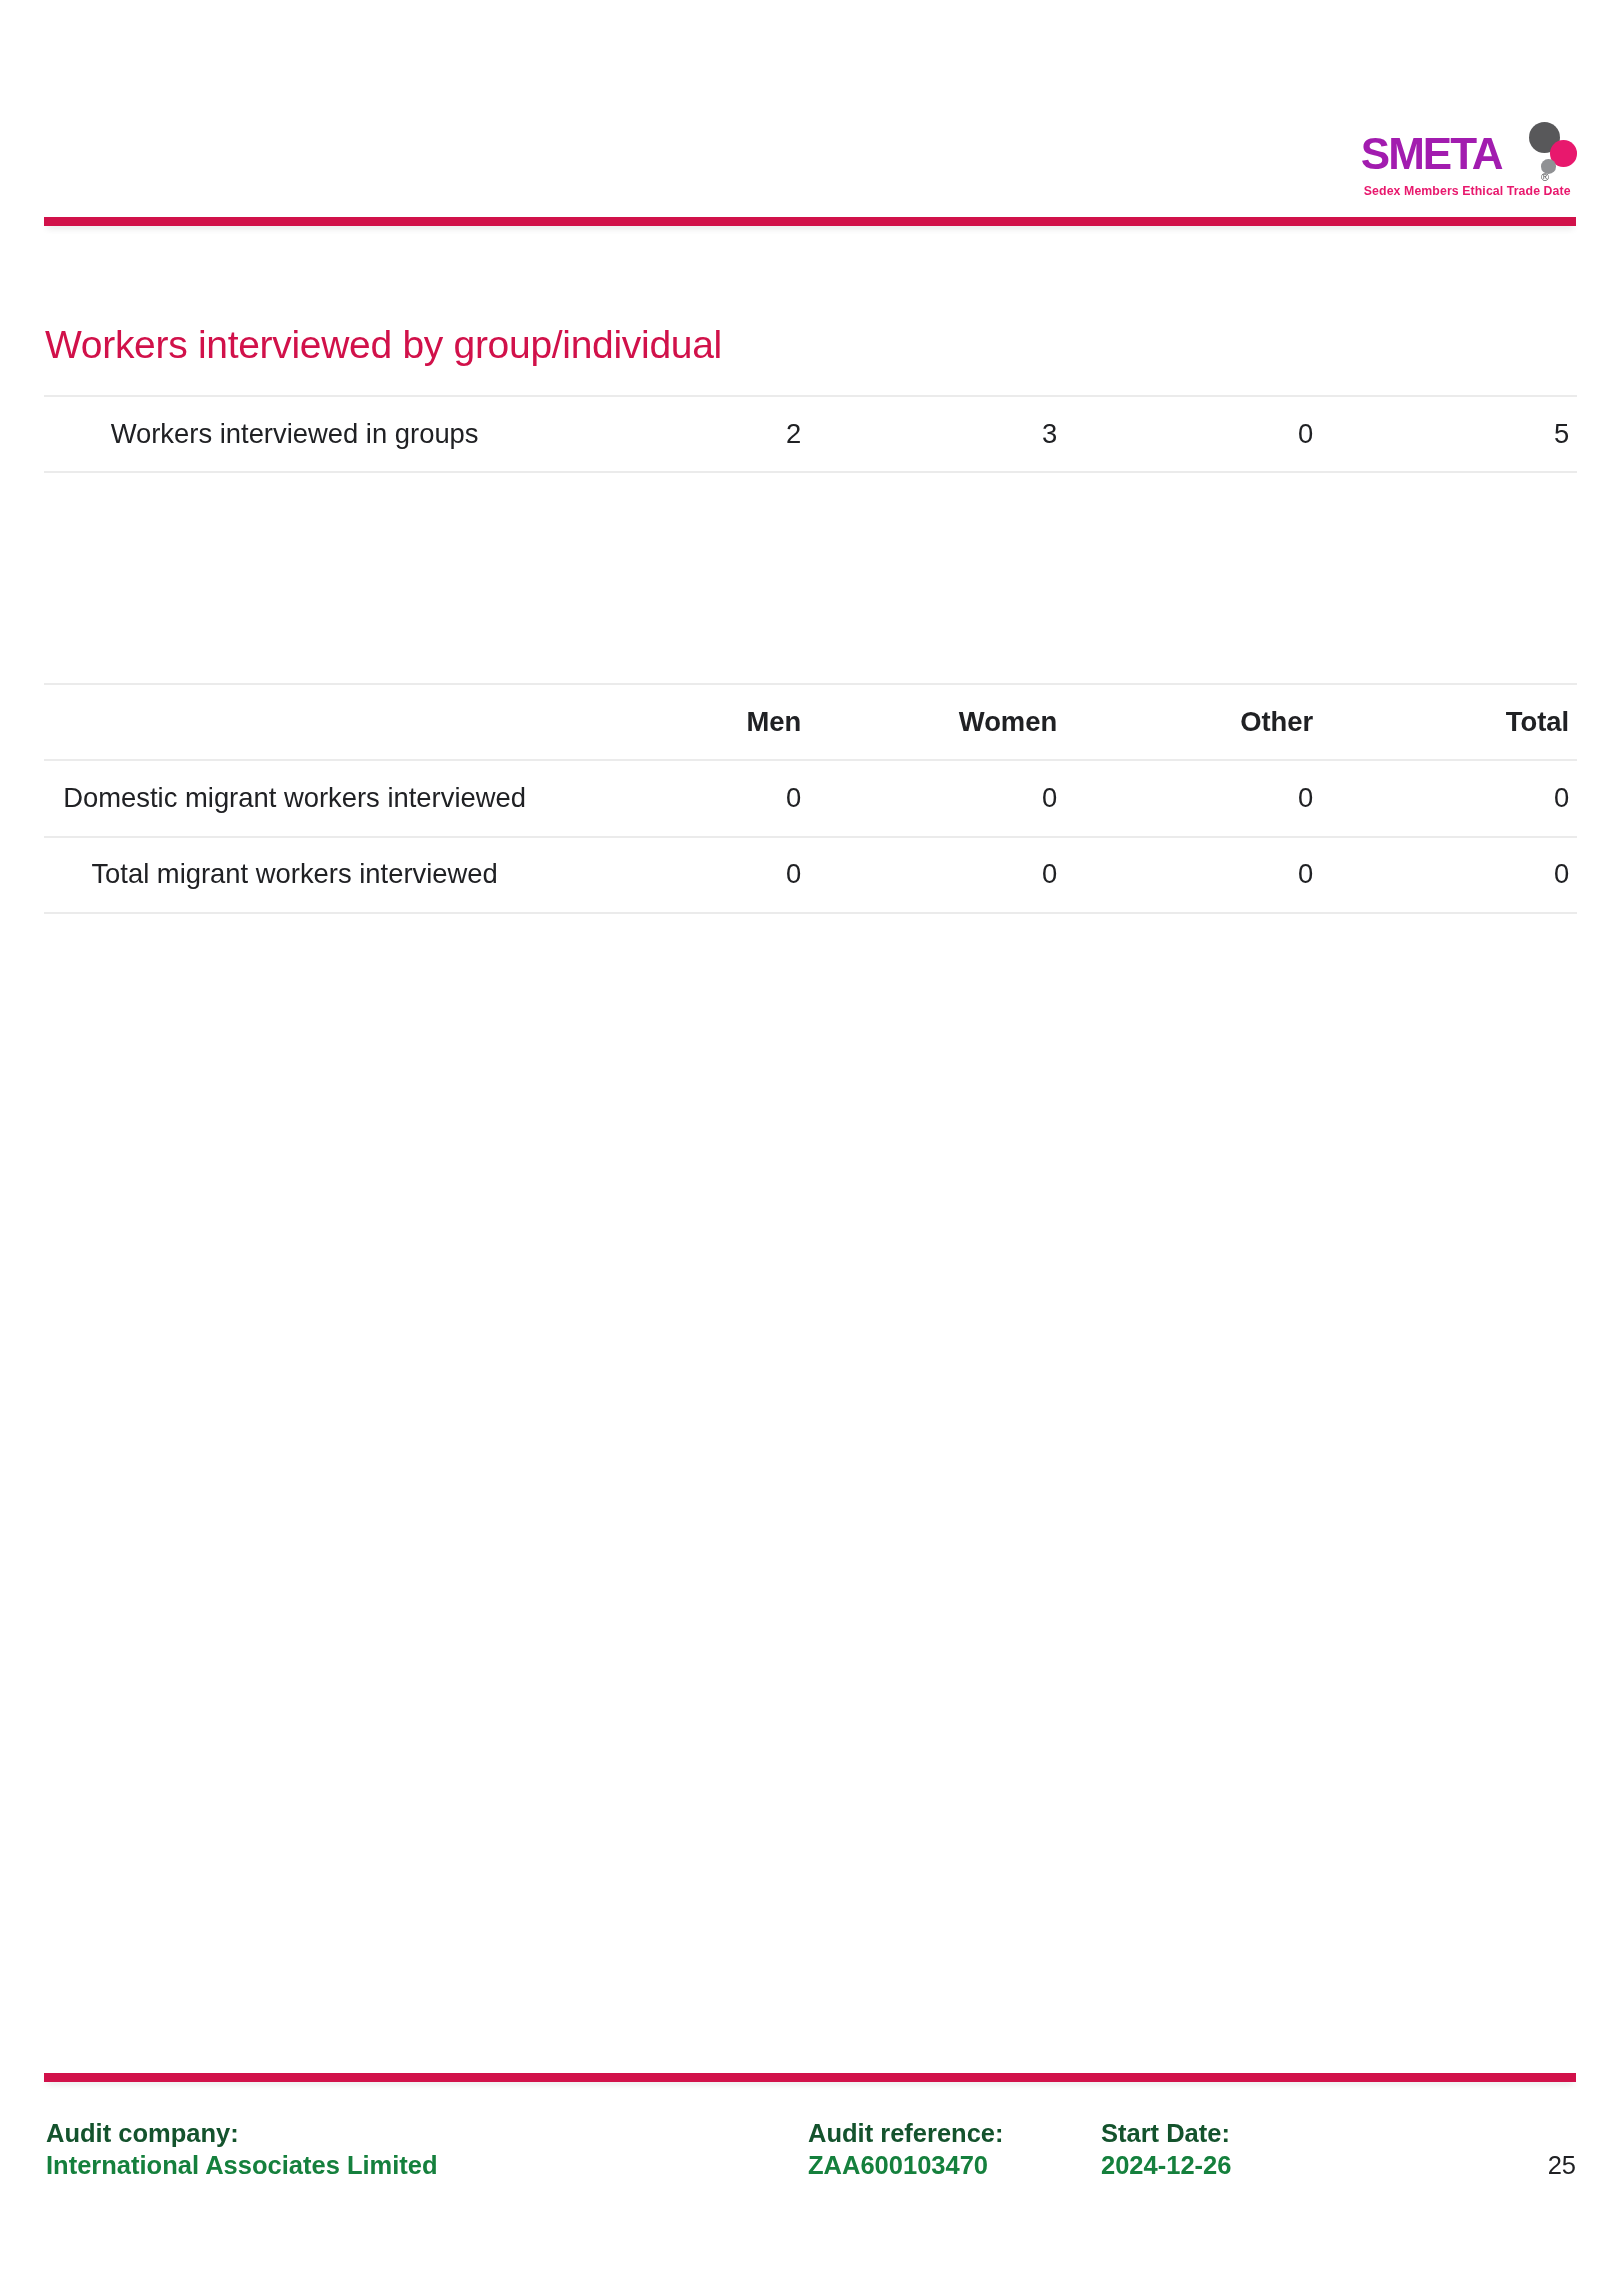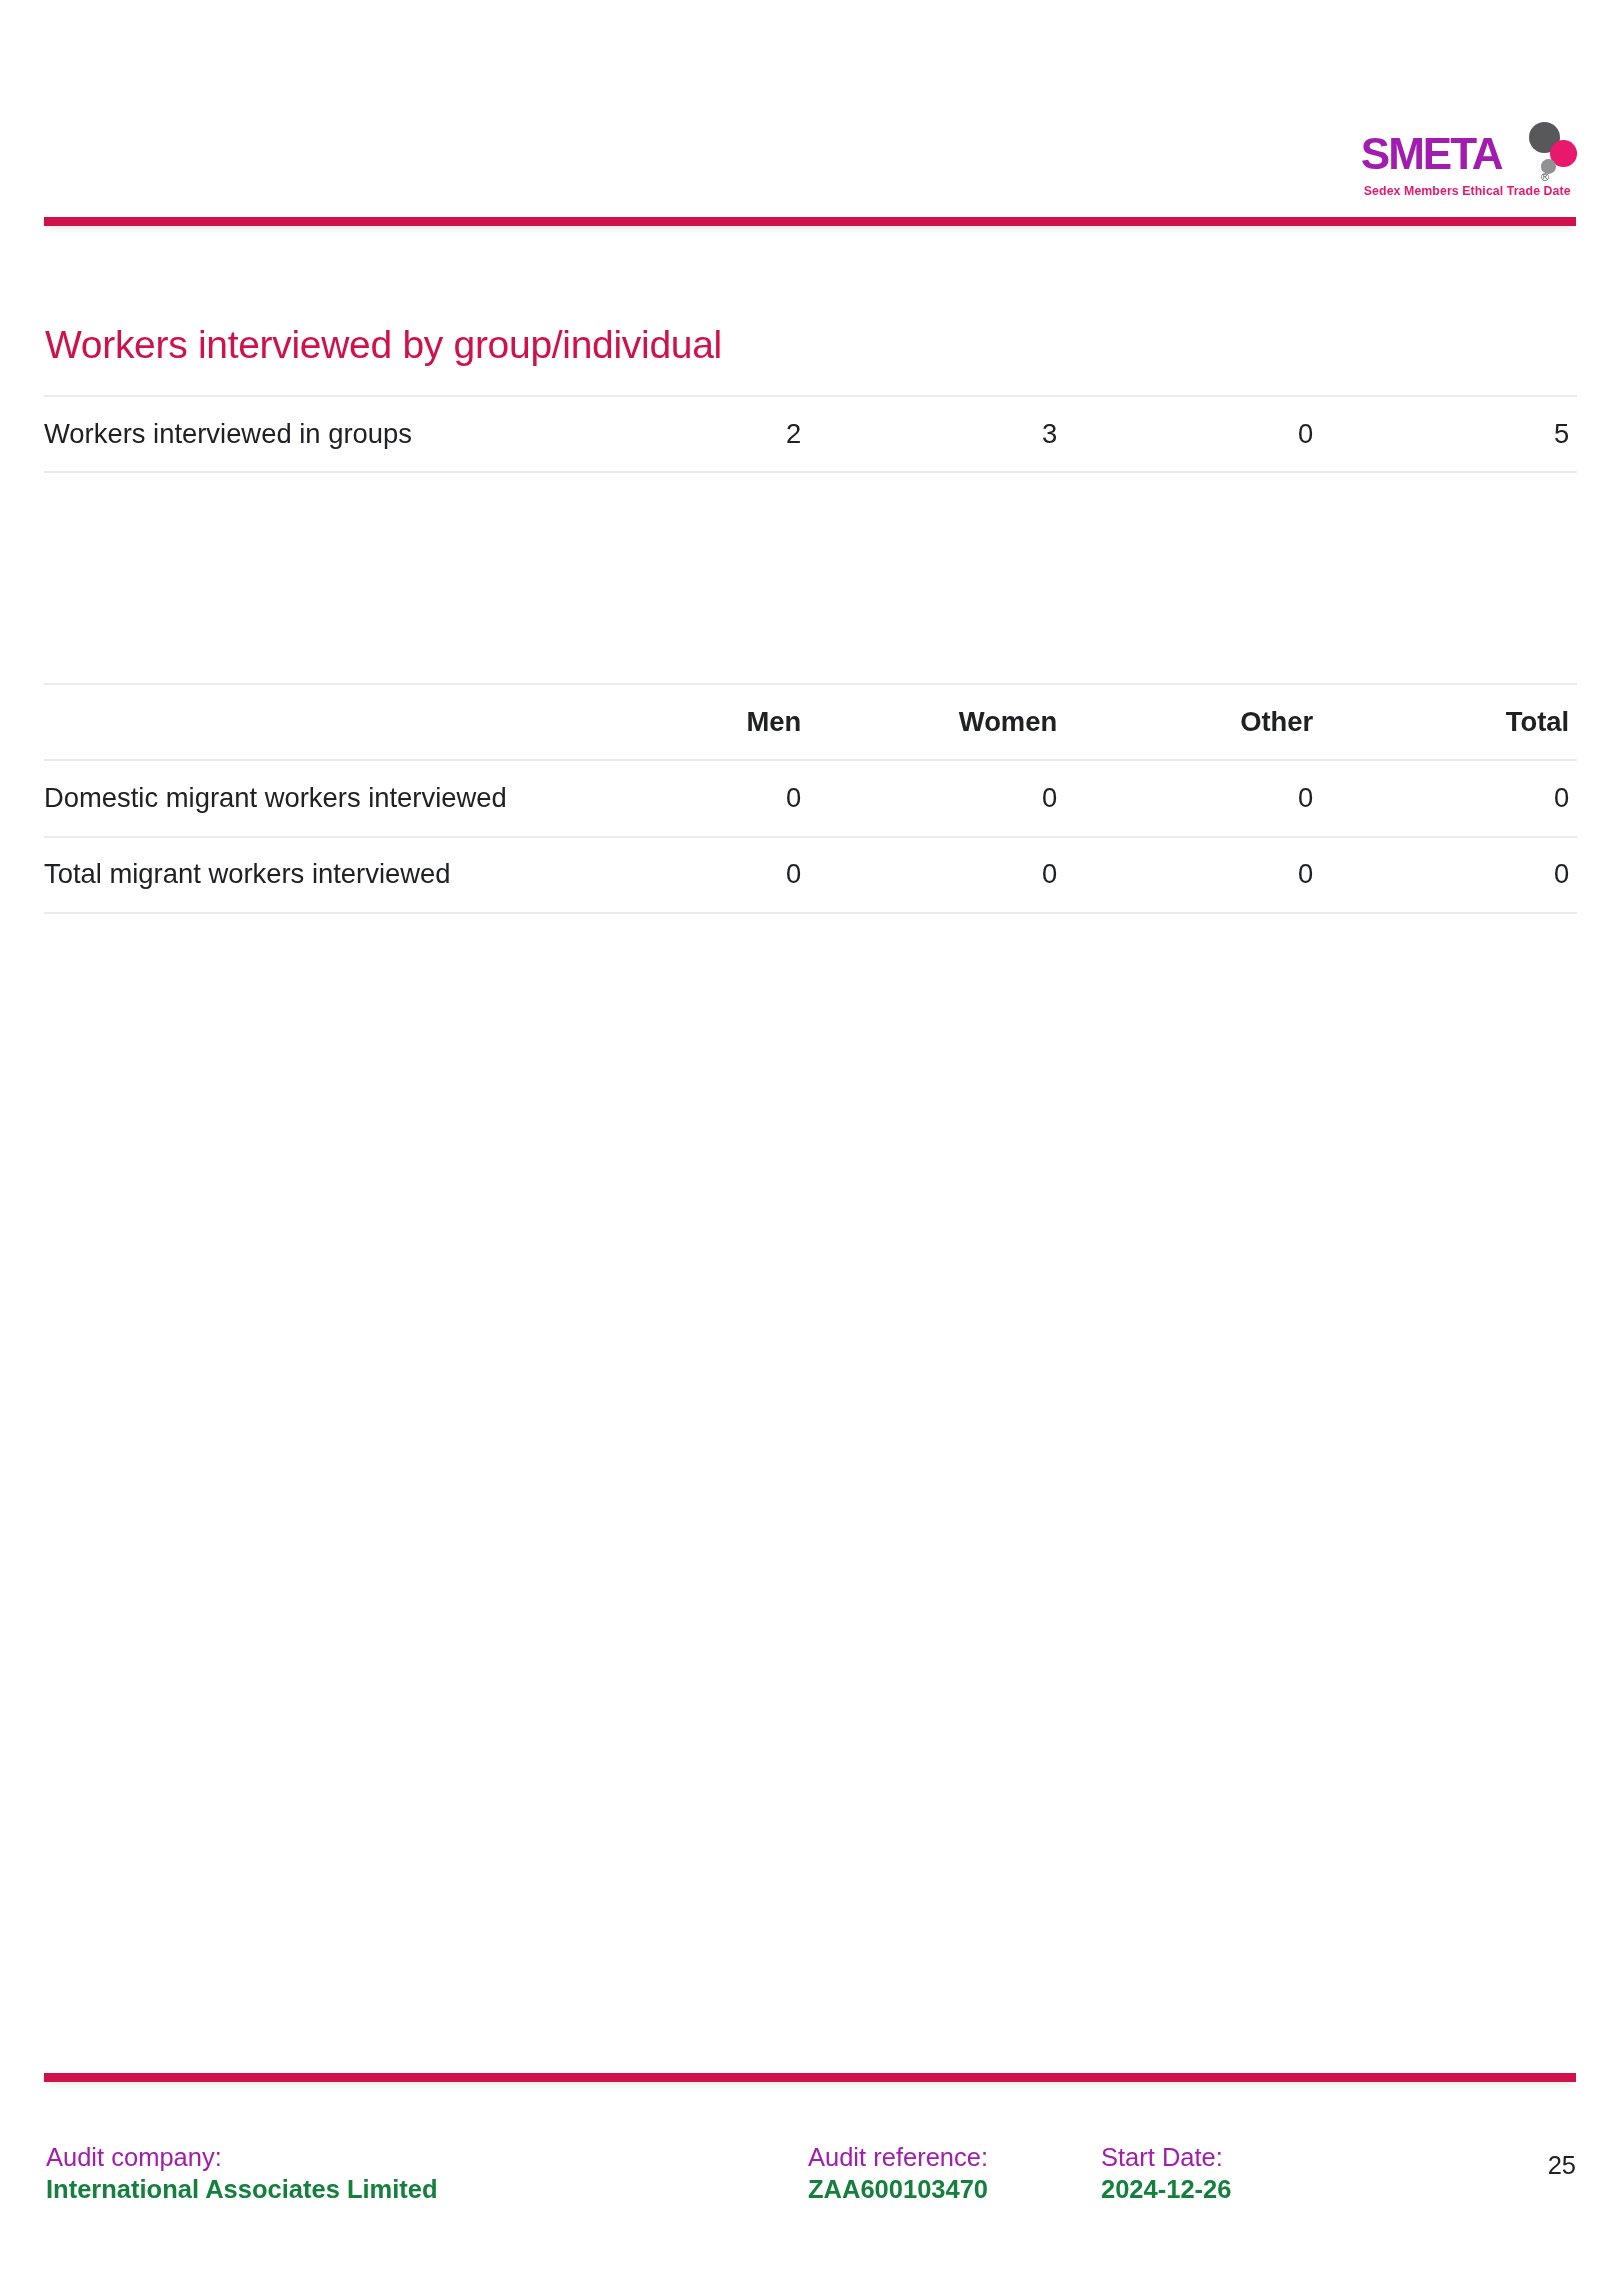--- a/index.html
+++ b/index.html
@@ -39,29 +39,29 @@
   table.data-table{position:absolute;left:44px;width:1532px;border-collapse:collapse;table-layout:fixed;}
   .table-1{top:395px;}
   .table-2{top:683px;}
   table.data-table tr{border-top:2px solid var(--divider);border-bottom:2px solid var(--divider);}
   table.data-table td, table.data-table th{
     font-size:27.4px;line-height:27.4px;vertical-align:top;
     padding:22.5px 7.8px 24.5px 0;color:var(--text);
   }
   table.data-table .col-label{width:509px;}
   table.data-table .col-num{width:256px;}
-  td.cell-label{padding-left:2px;text-align:left;}
+  td.cell-label{padding-left:2px;text-align:center;}
   td.cell-num, th.cell-num{text-align:right;font-weight:400;}
   th.cell-num{font-weight:600;padding-top:27.4px;padding-bottom:29px;}
   th.cell-blank{padding:27.4px 0 29px 2px;}
 
   
   .footer{position:absolute;left:44px;top:2120px;width:1532px;height:69px;font-size:25.5px;line-height:27.4px;}
   .footer-block{position:absolute;top:0;}
-  .footer-block .f-label{display:block;color:#a21caf;font-weight:400;margin-top:24px;}
+  .footer-block .f-label{display:block;color:#14532d;font-weight:700;}
   .footer-block .f-value{display:block;margin-top:4.9px;font-weight:bold;color:#15803d;}
   .fb-1{left:2px;}
   .fb-2{left:764px;}
   .fb-3{left:1057px;}
   .page-number{position:absolute;right:0;top:32px;font-size:25.5px;color:var(--text);}
 </style>
 </head>
 <body>
 
 <div class="page">

